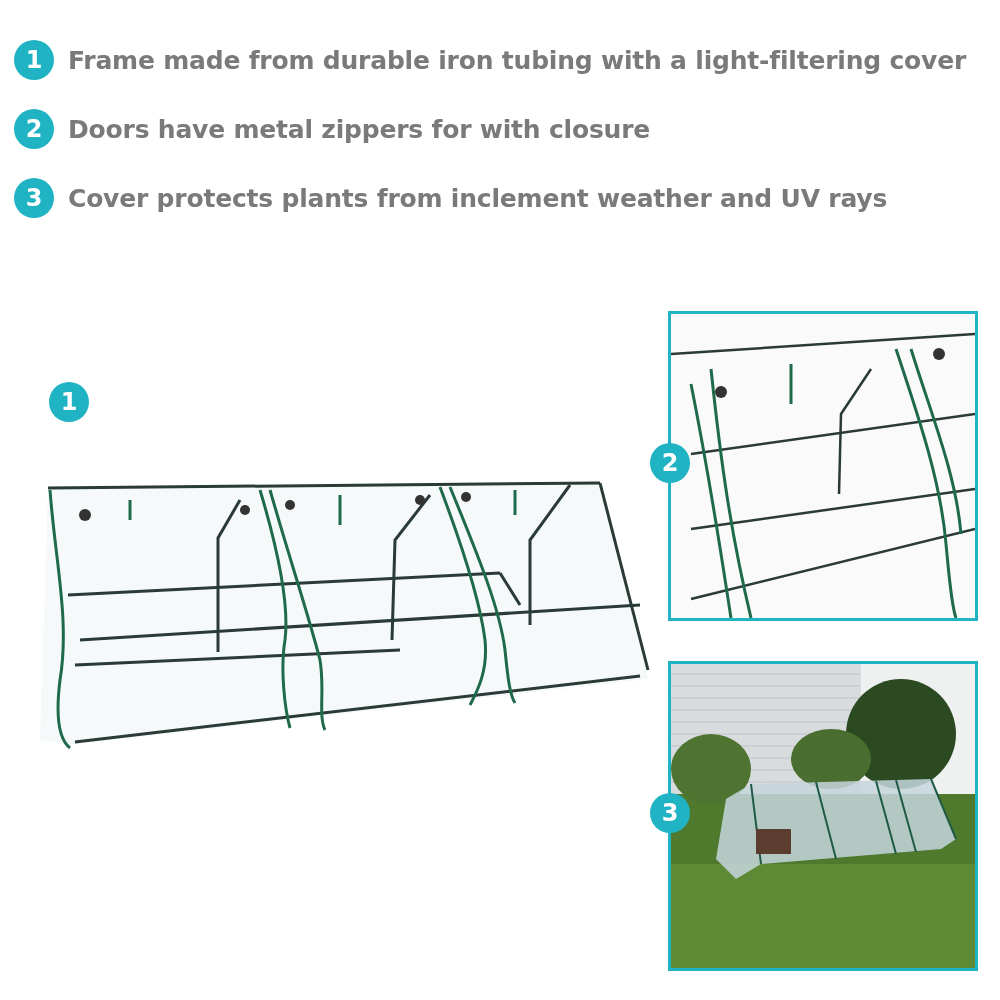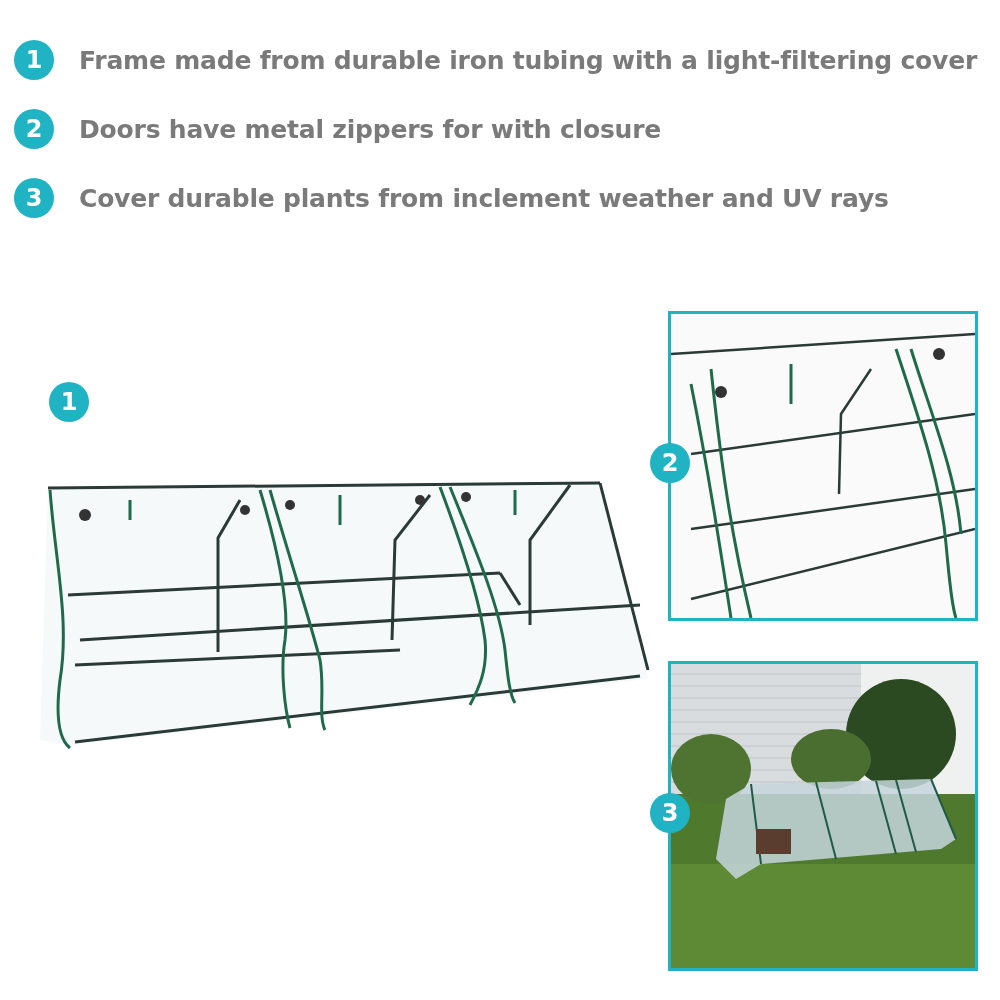--- a/index.html
+++ b/index.html
@@ -1,36 +1,36 @@
 <!DOCTYPE html>
 <html><head>
 <meta charset="utf-8">
 <style>
   html,body{margin:0;padding:0;background:#fff;}
   body{width:1000px;height:1000px;position:relative;overflow:hidden;font-family:"DejaVu Sans",sans-serif;}
   .feature{position:absolute;left:14px;display:flex;align-items:center;}
   .num{width:40px;height:40px;border-radius:50%;background:#1fb3c4;color:#fff;font-weight:bold;font-size:24px;display:flex;align-items:center;justify-content:center;flex:none;}
-  .ftext{margin-left:25px;color:#7a7a7a;font-weight:bold;font-size:25px;white-space:nowrap;letter-spacing:-0.2px;}
+  .ftext{margin-left:14px;color:#7a7a7a;font-weight:bold;font-size:25px;white-space:nowrap;letter-spacing:-0.2px;}
   .badge{position:absolute;width:40px;height:40px;border-radius:50%;background:#1fb3c4;color:#fff;font-weight:bold;font-size:24px;display:flex;align-items:center;justify-content:center;}
   .inset{position:absolute;border:3px solid #1fb3c4;box-sizing:border-box;overflow:hidden;}
 </style>
 </head>
 <body>
 
 <div class="feature" style="top:40px;">
   <div class="num">1</div>
   <div class="ftext">Frame made from durable iron tubing with a light-filtering cover</div>
 </div>
 <div class="feature" style="top:109px;">
   <div class="num">2</div>
   <div class="ftext">Doors have metal zippers for with closure</div>
 </div>
 <div class="feature" style="top:178px;">
   <div class="num">3</div>
-  <div class="ftext">Cover durable plants from inclement weather and UV rays</div>
+  <div class="ftext">Cover protects plants from inclement weather and UV rays</div>
 </div>
 
 <div class="badge" style="left:49px;top:382px;">1</div>
 <svg style="position:absolute;left:30px;top:470px;" width="640" height="300" viewBox="30 470 640 300">
   <g fill="rgba(230,238,240,0.35)" stroke="none">
     <polygon points="48,488 600,482 648,678 640,680 70,745 40,740"></polygon>
   </g>
   <g stroke="#2a3a36" stroke-width="3" fill="none">
     <line x1="48" y1="488" x2="600" y2="483"></line>
     <line x1="68" y1="595" x2="500" y2="573"></line>

